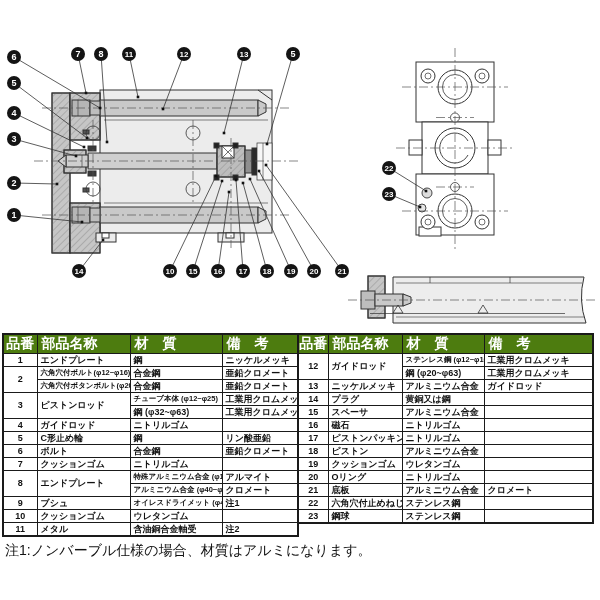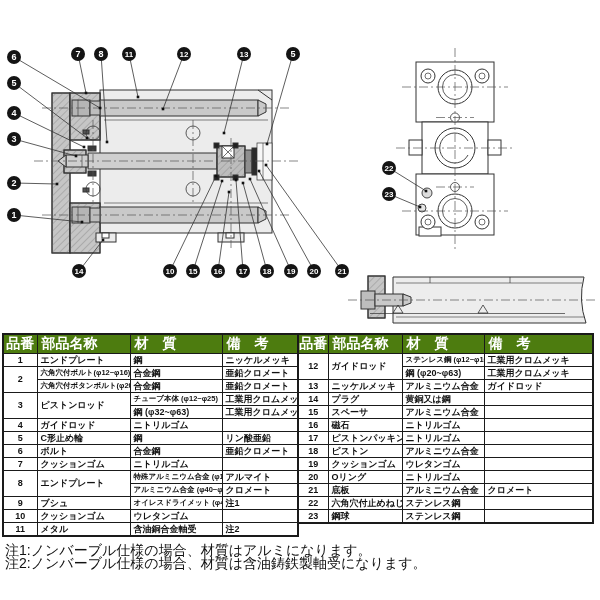--- a/index.html
+++ b/index.html
@@ -450,16 +450,15 @@
           <td class="no">23</td>
           <td class="name">鋼球</td>
           <td class="mat">ステンレス鋼</td>
           <td class="note"></td>
         </tr>
       </tbody>
     </table>
 
 <div class="notes">
   <div>注1:ノンバーブル仕様の場合、材質はアルミになります。</div>
-  <div>注2:ノンバーブル仕様の場合、材質は含油鋳鉄製軸受になります。</div>
 </div>
 
 </div>
 
 </body></html>

